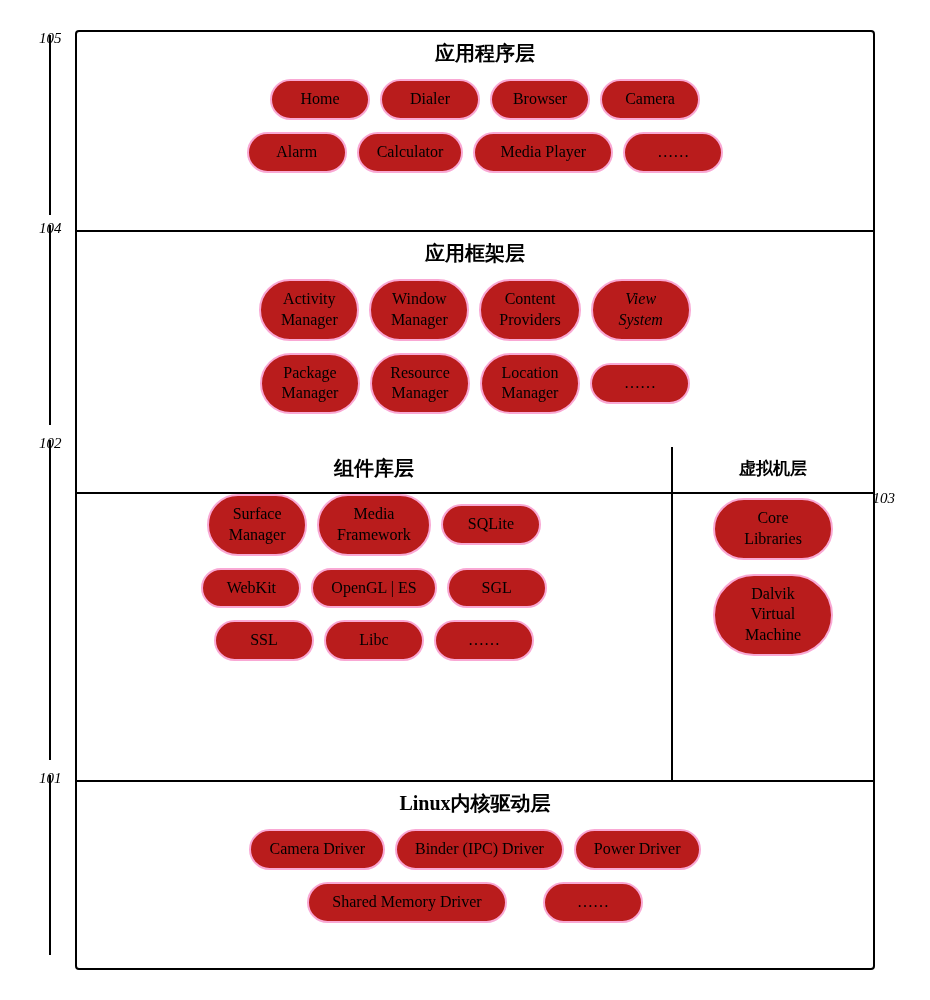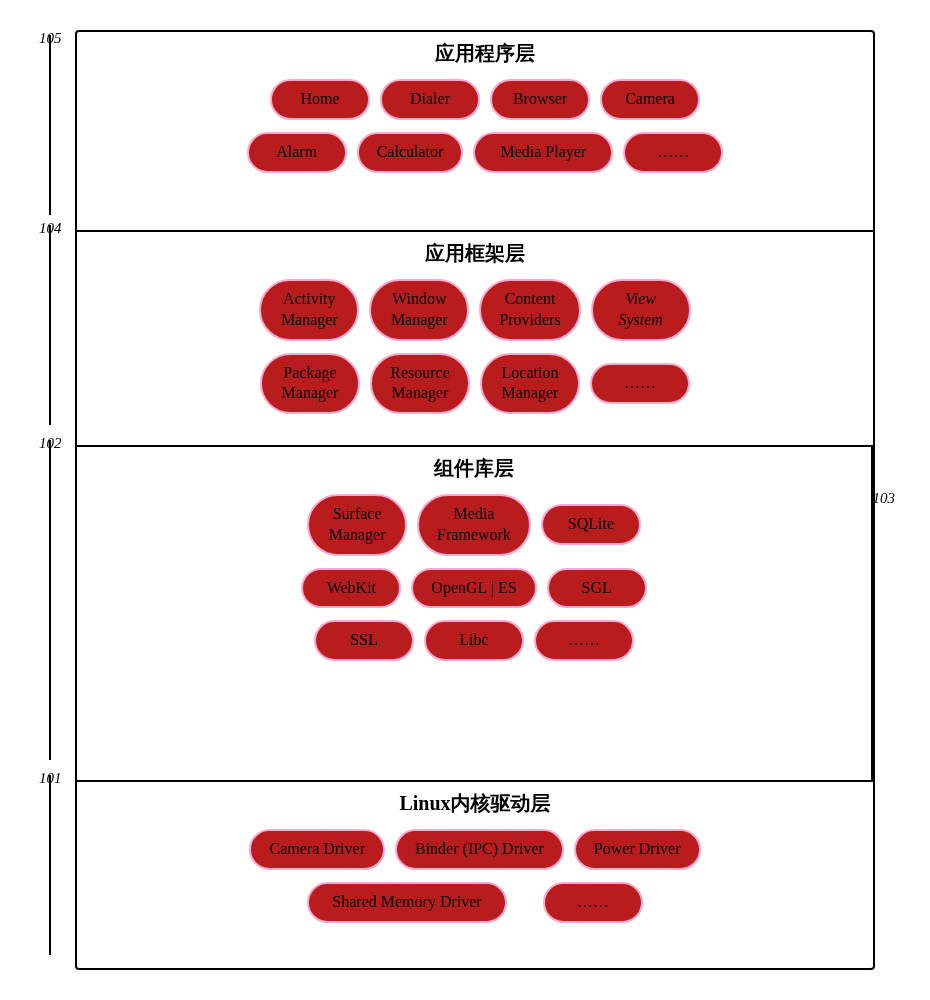--- a/index.html
+++ b/index.html
@@ -65,21 +65,21 @@
 
     
     #layer-105 {
       top: 0;
       height: 200px;
       padding-left: 20px;
     }
     
     #layer-104 {
       top: 200px;
-      height: 215px;
+      height: 262px;
     }
     
     #layer-102-103 {
       top: 415px;
       height: 335px;
       border-bottom: 2px solid #000;
     }
     
     #layer-101 {
       top: 750px;
@@ -170,20 +170,27 @@
             <div class="pill">OpenGL | ES</div>
             <div class="pill">SGL</div>
           </div>
           <div class="layer-content" style="padding-top:0;">
             <div class="pill">SSL</div>
             <div class="pill">Libc</div>
             <div class="pill">……</div>
           </div>
         </div>
 
+        <div class="split-right">
+          <div class="layer-title" style="font-size:17px;">虚拟机层</div>
+          <div class="layer-content" style="flex-direction:column; gap:14px; padding-top:14px;">
+            <div class="pill" style="text-align:center; min-width:120px;">Core<br>Libraries</div>
+            <div class="pill" style="text-align:center; min-width:120px;">Dalvik<br>Virtual<br>Machine</div>
+          </div>
+        </div>
       </div>
     </div>
 
     <div class="layer" id="layer-101">
       <div class="layer-title">Linux内核驱动层</div>
       <div class="layer-content">
         <div class="pill">Camera Driver</div>
         <div class="pill wide">Binder (IPC) Driver</div>
         <div class="pill">Power Driver</div>
       </div>

